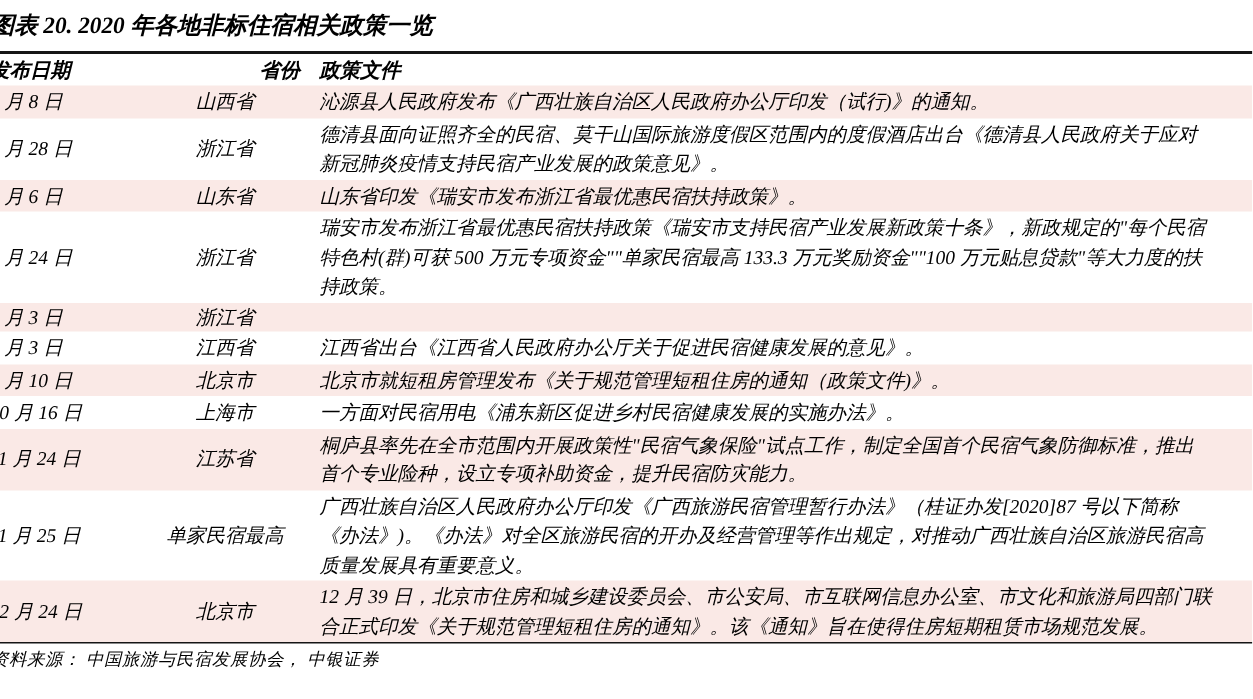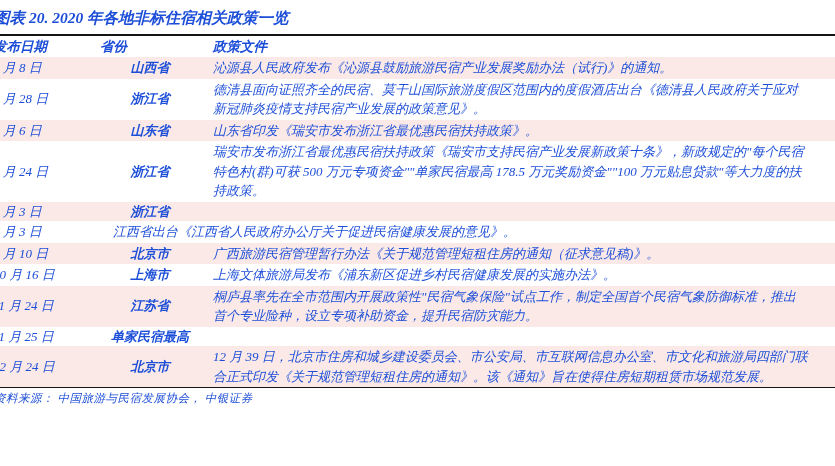--- a/index.html
+++ b/index.html
@@ -1,21 +1,21 @@
 <!DOCTYPE html>
 <html style="--row-alt: #fae9e6;"><head>
 <meta charset="utf-8">
 <style>
   html,body{margin:0;padding:0;background:#ffffff;}
   .page{
     position:relative;
     width:835px;height:466px;
     overflow:hidden;
     background:#ffffff;
-    color:#1d4ed8;
+    color:#000000;
     font-family:"Liberation Serif","DejaVu Serif",serif;
   }
   
   .shift{position:absolute;left:-7px;top:0;width:842px;}
 
   .fig-title{
     font-size:15.5px;
     font-weight:bold;
     font-style:italic;
     line-height:20px;
@@ -27,34 +27,34 @@
   .thead{
     display:flex;
     align-items:center;
     height:21px;
     font-size:13.5px;
     font-weight:bold;
     font-style:italic;
   }
 
   .c-date{width:107px;flex:none;}
-  .c-prov{width:100px;flex:none;text-align:left;}
+  .c-prov{width:100px;flex:none;text-align:right;}
   .c-policy{flex:1;padding-left:13px;padding-right:27px;}
 
   .t-row{
     display:flex;
     font-size:13px;
     font-style:italic;
     line-height:19.5px;
   }
   .t-row.alt{background:var(--row-alt,#fae9e6);}
   .t-row .c-date,.t-row .c-prov{
     display:flex;align-items:center;
   }
-  .t-row .c-prov{justify-content:center;font-weight:bold;}
+  .t-row .c-prov{justify-content:center;}
   .t-row .c-policy{padding-top:1px;padding-bottom:1px;}
 
   .src{
     border-top:1.5px solid #151515;
     padding:3px 0 0 1px;
     font-size:11.5px;
     font-style:italic;
     letter-spacing:0.5px;
     white-space:nowrap;
   }
@@ -70,72 +70,74 @@
     <div>
       <div class="thead">
         <div class="c-date">发布日期</div>
         <div class="c-prov">省份</div>
         <div class="c-policy">政策文件</div>
       </div>
       <div id="rows">
   <div class="t-row alt">
     <div class="c-date">2 月 8 日</div>
     <div class="c-prov">山西省</div>
-    <div class="c-policy">沁源县人民政府发布《沁源县鼓励旅游民宿产业发展奖励办法（试行)》的通知。</div>
+    <div class="c-policy">沁源县人民政府发布《广西壮族自治区人民政府办公厅印发（试行)》的通知。</div>
   </div>
 
   <div class="t-row">
     <div class="c-date">2 月 28 日</div>
     <div class="c-prov">浙江省</div>
     <div class="c-policy">德清县面向证照齐全的民宿、莫干山国际旅游度假区范围内的度假酒店出台《德清县人民政府关于应对新冠肺炎疫情支持民宿产业发展的政策意见》。</div>
   </div>
 
   <div class="t-row alt">
     <div class="c-date">3 月 6 日</div>
     <div class="c-prov">山东省</div>
     <div class="c-policy">山东省印发《瑞安市发布浙江省最优惠民宿扶持政策》。</div>
   </div>
 
   <div class="t-row">
     <div class="c-date">5 月 24 日</div>
     <div class="c-prov">浙江省</div>
-    <div class="c-policy">瑞安市发布浙江省最优惠民宿扶持政策《瑞安市支持民宿产业发展新政策十条》，新政规定的"每个民宿特色村(群)可获 500 万元专项资金""单家民宿最高 178.5 万元奖励资金""100 万元贴息贷款"等大力度的扶持政策。</div>
+    <div class="c-policy">瑞安市发布浙江省最优惠民宿扶持政策《瑞安市支持民宿产业发展新政策十条》，新政规定的"每个民宿特色村(群)可获 500 万元专项资金""单家民宿最高 133.3 万元奖励资金""100 万元贴息贷款"等大力度的扶持政策。</div>
   </div>
 
   <div class="t-row alt">
     <div class="c-date">7 月 3 日</div>
     <div class="c-prov">浙江省</div>
   </div>
 
   <div class="t-row">
     <div class="c-date">8 月 3 日</div>
+    <div class="c-prov">江西省</div>
     <div class="c-policy">江西省出台《江西省人民政府办公厅关于促进民宿健康发展的意见》。</div>
   </div>
 
   <div class="t-row alt">
     <div class="c-date">8 月 10 日</div>
     <div class="c-prov">北京市</div>
-    <div class="c-policy">广西旅游民宿管理暂行办法《关于规范管理短租住房的通知（征求意见稿)》。</div>
+    <div class="c-policy">北京市就短租房管理发布《关于规范管理短租住房的通知（政策文件)》。</div>
   </div>
 
   <div class="t-row">
     <div class="c-date">10 月 16 日</div>
     <div class="c-prov">上海市</div>
-    <div class="c-policy">上海文体旅游局发布《浦东新区促进乡村民宿健康发展的实施办法》。</div>
+    <div class="c-policy">一方面对民宿用电《浦东新区促进乡村民宿健康发展的实施办法》。</div>
   </div>
 
   <div class="t-row alt">
     <div class="c-date">11 月 24 日</div>
     <div class="c-prov">江苏省</div>
     <div class="c-policy">桐庐县率先在全市范围内开展政策性"民宿气象保险"试点工作，制定全国首个民宿气象防御标准，推出首个专业险种，设立专项补助资金，提升民宿防灾能力。</div>
   </div>
 
   <div class="t-row">
     <div class="c-date">11 月 25 日</div>
     <div class="c-prov">单家民宿最高</div>
+    <div class="c-policy">广西壮族自治区人民政府办公厅印发《广西旅游民宿管理暂行办法》（桂证办发[2020]87 号以下简称《办法》)。《办法》对全区旅游民宿的开办及经营管理等作出规定，对推动广西壮族自治区旅游民宿高质量发展具有重要意义。</div>
   </div>
 
   <div class="t-row alt">
     <div class="c-date">12 月 24 日</div>
     <div class="c-prov">北京市</div>
     <div class="c-policy">12 月 39 日，北京市住房和城乡建设委员会、市公安局、市互联网信息办公室、市文化和旅游局四部门联合正式印发《关于规范管理短租住房的通知》。该《通知》旨在使得住房短期租赁市场规范发展。</div>
   </div>
 </div>
     </div>
 

